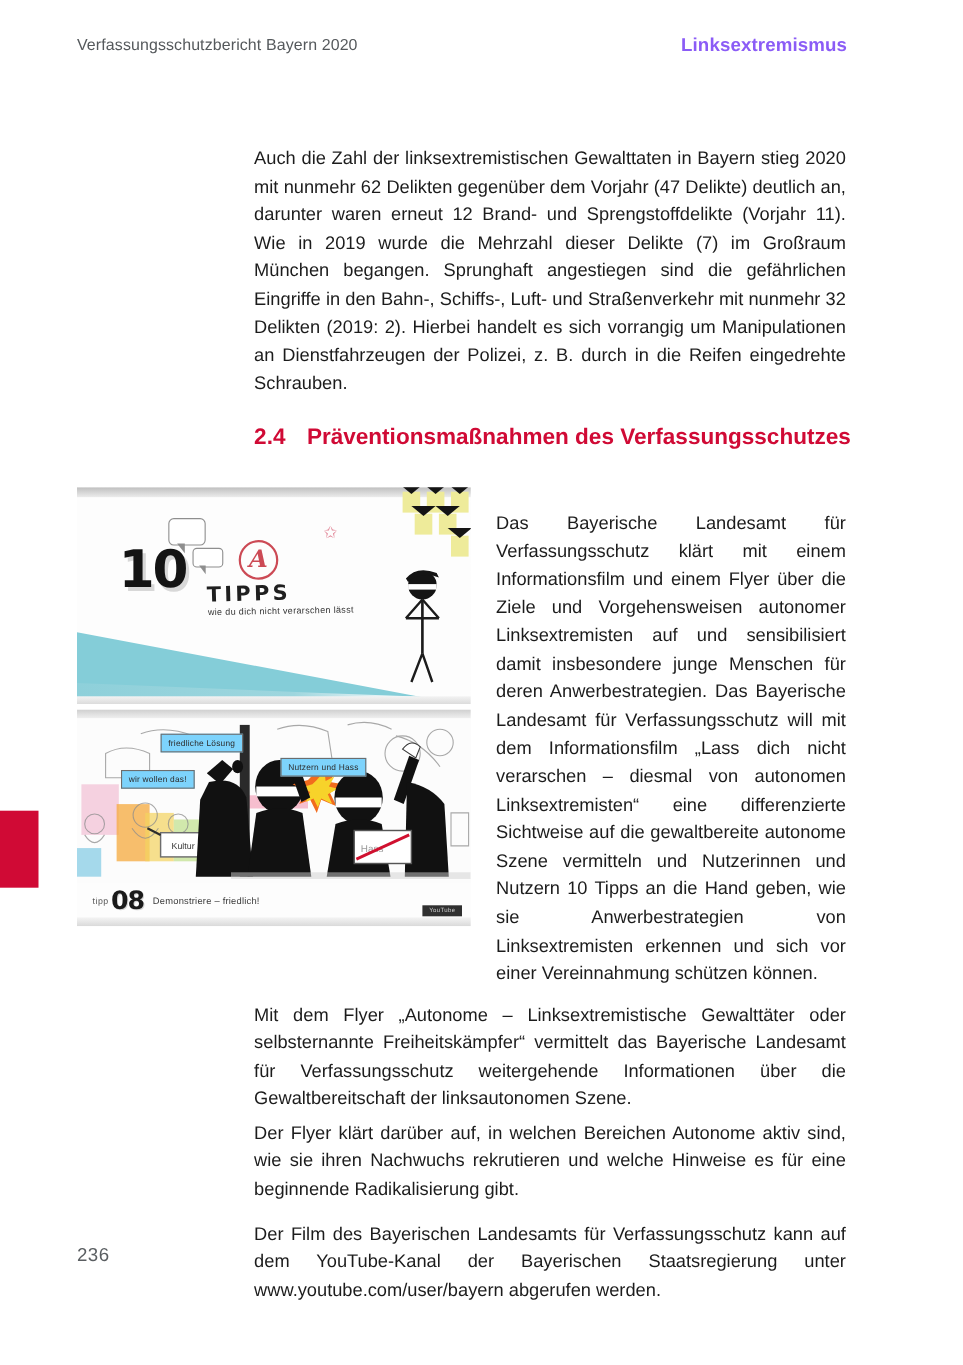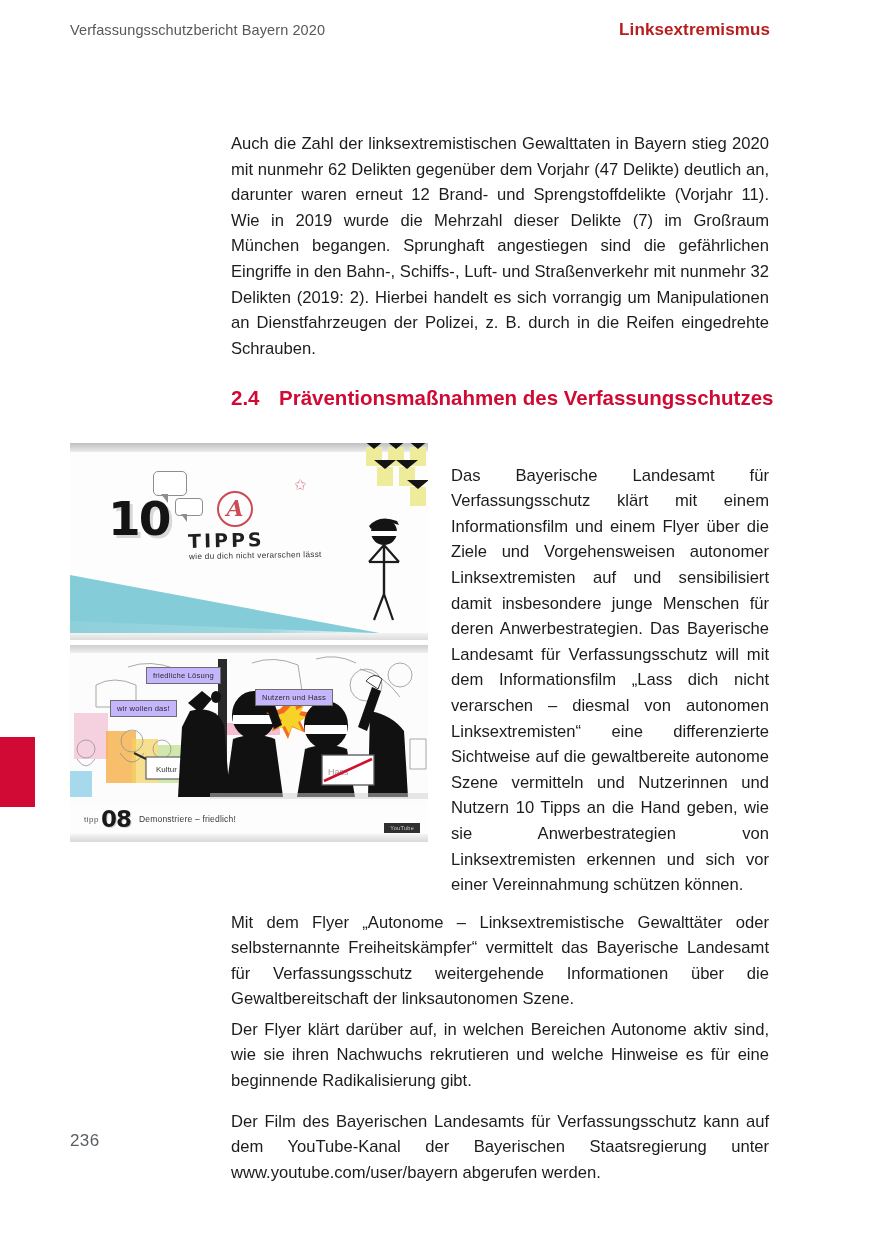--- a/index.html
+++ b/index.html
@@ -12,41 +12,41 @@
     height: 1241px;
     position: relative;
     font-family: "Liberation Sans", sans-serif;
     color: #1a1a1a;
     overflow: hidden;
   }
 
   
   .running-head {
     position: absolute;
-    top: 22px;
+    top: 33px;
     left: 70px;
     width: 700px;
     height: 22px;
   }
   .running-head-left {
     position: absolute;
     left: 0;
     top: 0;
     font-size: 14.5px;
     color: #55595c;
     letter-spacing: 0.1px;
     white-space: nowrap;
   }
   .running-head-right {
     position: absolute;
     right: 0;
     top: -2px;
     font-size: 17px;
     font-weight: bold;
-    color: #b91c1c;
+    color: #8b5cf6;
     letter-spacing: 0.1px;
     white-space: nowrap;
   }
 
   
   .thumb-tab {
     position: absolute;
     left: 0;
     top: 737px;
     width: 35px;
@@ -277,21 +277,21 @@
     position:absolute;
     right: 8px; bottom: 9px;
     background: #303030;
     color:#cfcfcf;
     font-size: 5.5px;
     padding: 2px 6px;
     letter-spacing: 0.3px;
   }
   .speech-box {
     position:absolute;
-    background:#c4b5fd;
+    background:#7dd3fc;
     border:1.4px solid #6d6d6d;
     font-size: 7.6px;
     color:#2c2c2c;
     padding: 3px 6px;
     white-space:nowrap;
     letter-spacing:0.2px;
     text-align:right;
   }
 
   

